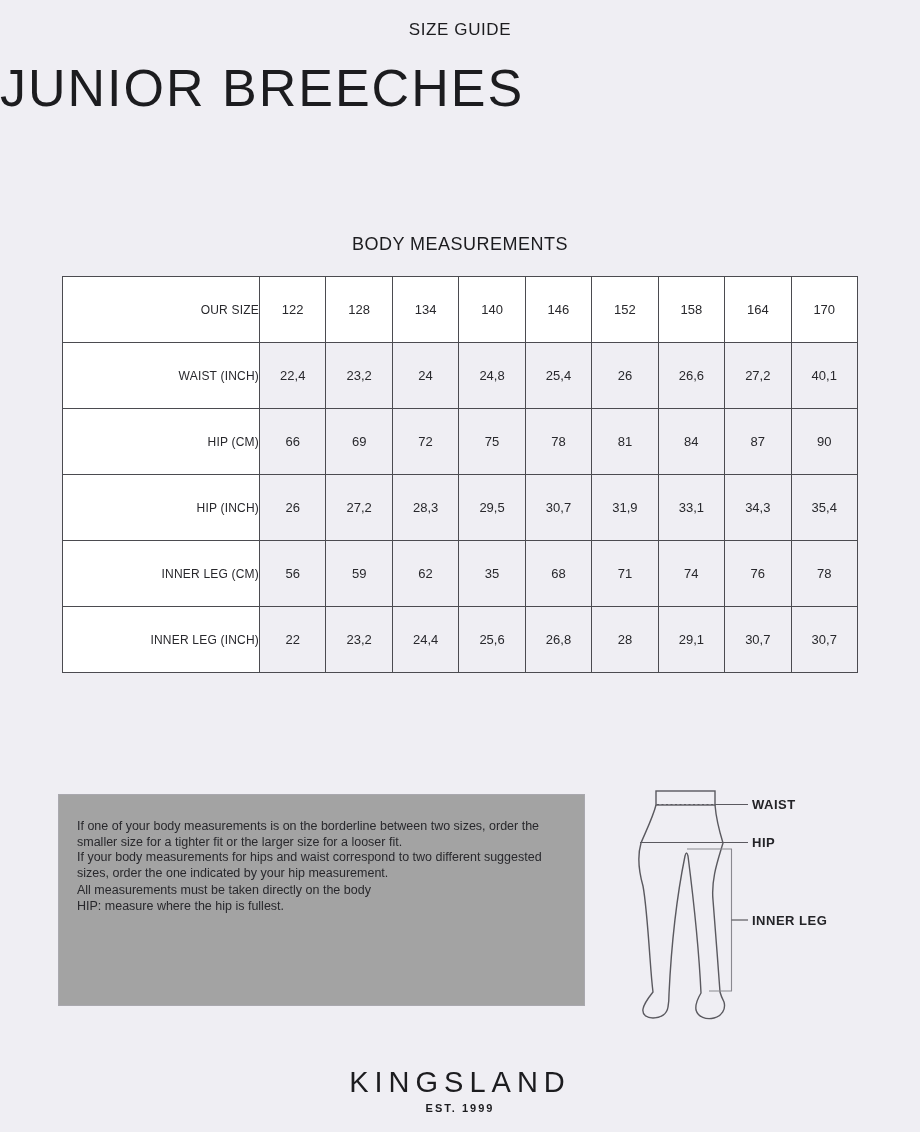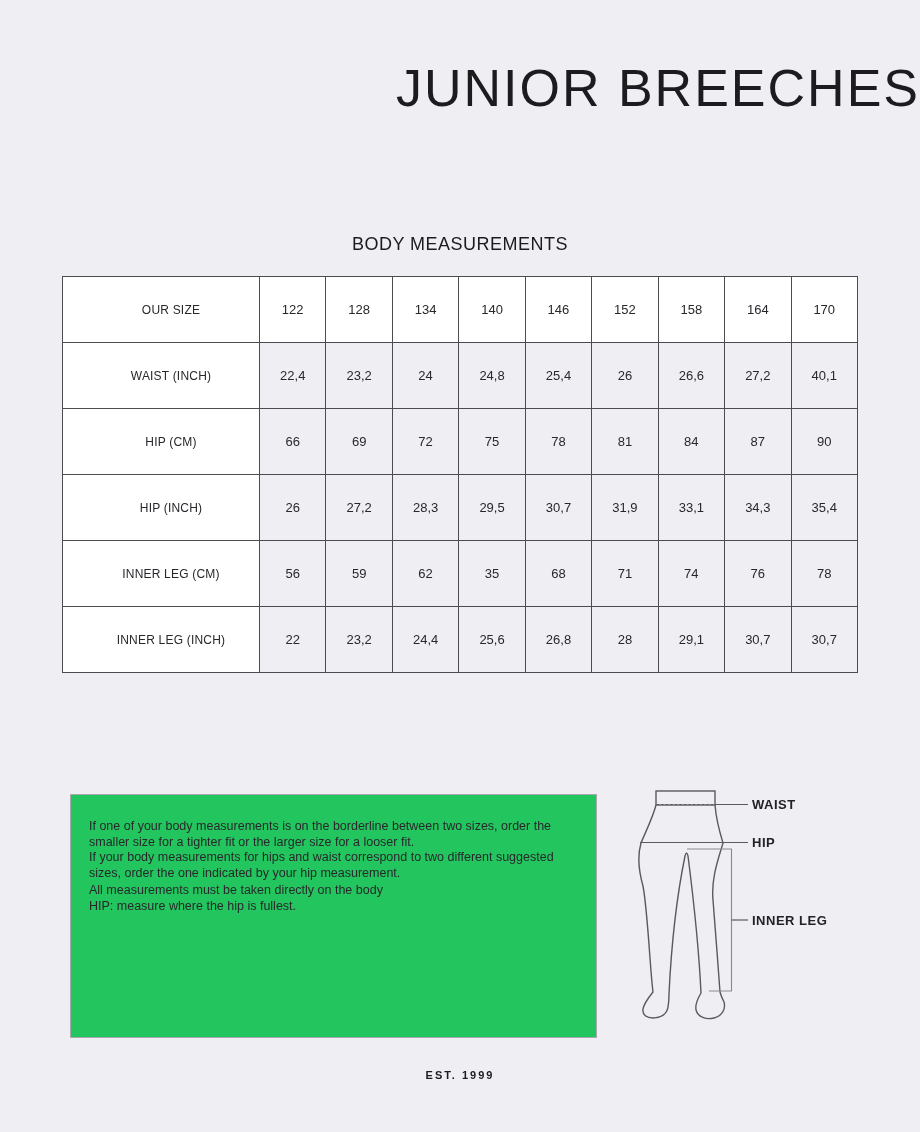--- a/index.html
+++ b/index.html
@@ -9,45 +9,45 @@
     font-family:"Liberation Sans", sans-serif;
     overflow:hidden;
   }
   .eyebrow {
     position:absolute; top:20px; left:0; width:100%;
     text-align:center; font-size:17px; letter-spacing:0.6px;
     color:#1c1c1f; font-weight:400;
   }
   .title {
     position:absolute; top:58px; left:0; width:100%; margin:0;
-    text-align:right; font-size:52px; letter-spacing:2px;
+    text-align:left; font-size:52px; letter-spacing:2px;
     font-weight:400; color:#1c1c1f;
   }
   .section-title {
     position:absolute; top:234px; left:0; width:100%;
     text-align:center; font-size:18px; letter-spacing:0.5px;
     color:#1c1c1f;
   }
   table.size-table {
     position:absolute; left:62px; top:276px; width:796px;
     border-collapse:collapse; table-layout:fixed;
   }
   table.size-table td {
     border:1px solid #4b4b50; height:65px;
     text-align:center; font-size:13px; color:#28282c;
     padding:0;
   }
   table.size-table td.label-cell {
-    background:#ffffff; text-align:center; padding-left:20px;
+    background:#ffffff; text-align:right; padding-left:20px;
     font-size:12px; letter-spacing:0.2px;
   }
   table.size-table td.head { background:#ffffff; }
   .notes {
-    position:absolute; left:70px; top:794px; width:527px; height:244px;
-    box-sizing:border-box; background:#22c55e;
+    position:absolute; left:58px; top:794px; width:527px; height:212px;
+    box-sizing:border-box; background:#a3a3a3;
     border:1px solid #a9a8ae;
     padding:24px 14px 0 18px;
   }
   .notes p {
     margin:0; font-size:12.5px; line-height:15.5px; color:#28282c;
   }
   .notes p.gap { margin-top:2px; }
   svg.diagram { position:absolute; left:630px; top:780px; }
   svg.diagram text {
     font-family:"Liberation Sans", sans-serif;
@@ -62,20 +62,21 @@
   .brand-est {
     margin-top:3px; font-size:11px; font-weight:bold; letter-spacing:2px;
     color:#1c1c1f;
   }
 </style>
 </head>
 <body>
 
 <div class="page">
 
+  <div class="eyebrow">SIZE GUIDE</div>
   <h1 class="title">JUNIOR BREECHES</h1>
   <div class="section-title">BODY MEASUREMENTS</div>
 
   <table class="size-table">
     <colgroup id="size-table-cols">
         <col style="width: 197px;">
         <col>
         <col>
         <col>
         <col>
@@ -198,16 +199,17 @@
 
     <line x1="640" y1="842.5" x2="748" y2="842.5" stroke="#5a595f" stroke-width="1.2"></line>
     <text x="752" y="847">HIP</text>
 
     <path fill="none" stroke="#8a8990" stroke-width="1.1" d="M687,849 H731.5 V991 H709"></path>
     <line x1="731.5" y1="920" x2="748" y2="920" stroke="#5a595f" stroke-width="1.2"></line>
     <text x="752" y="925">INNER LEG</text>
   </svg>
 
   <div class="brand">
+    <div class="brand-name">KINGSLAND</div>
     <div class="brand-est">EST. 1999</div>
   </div>
 
 </div>
 
 </body></html>

